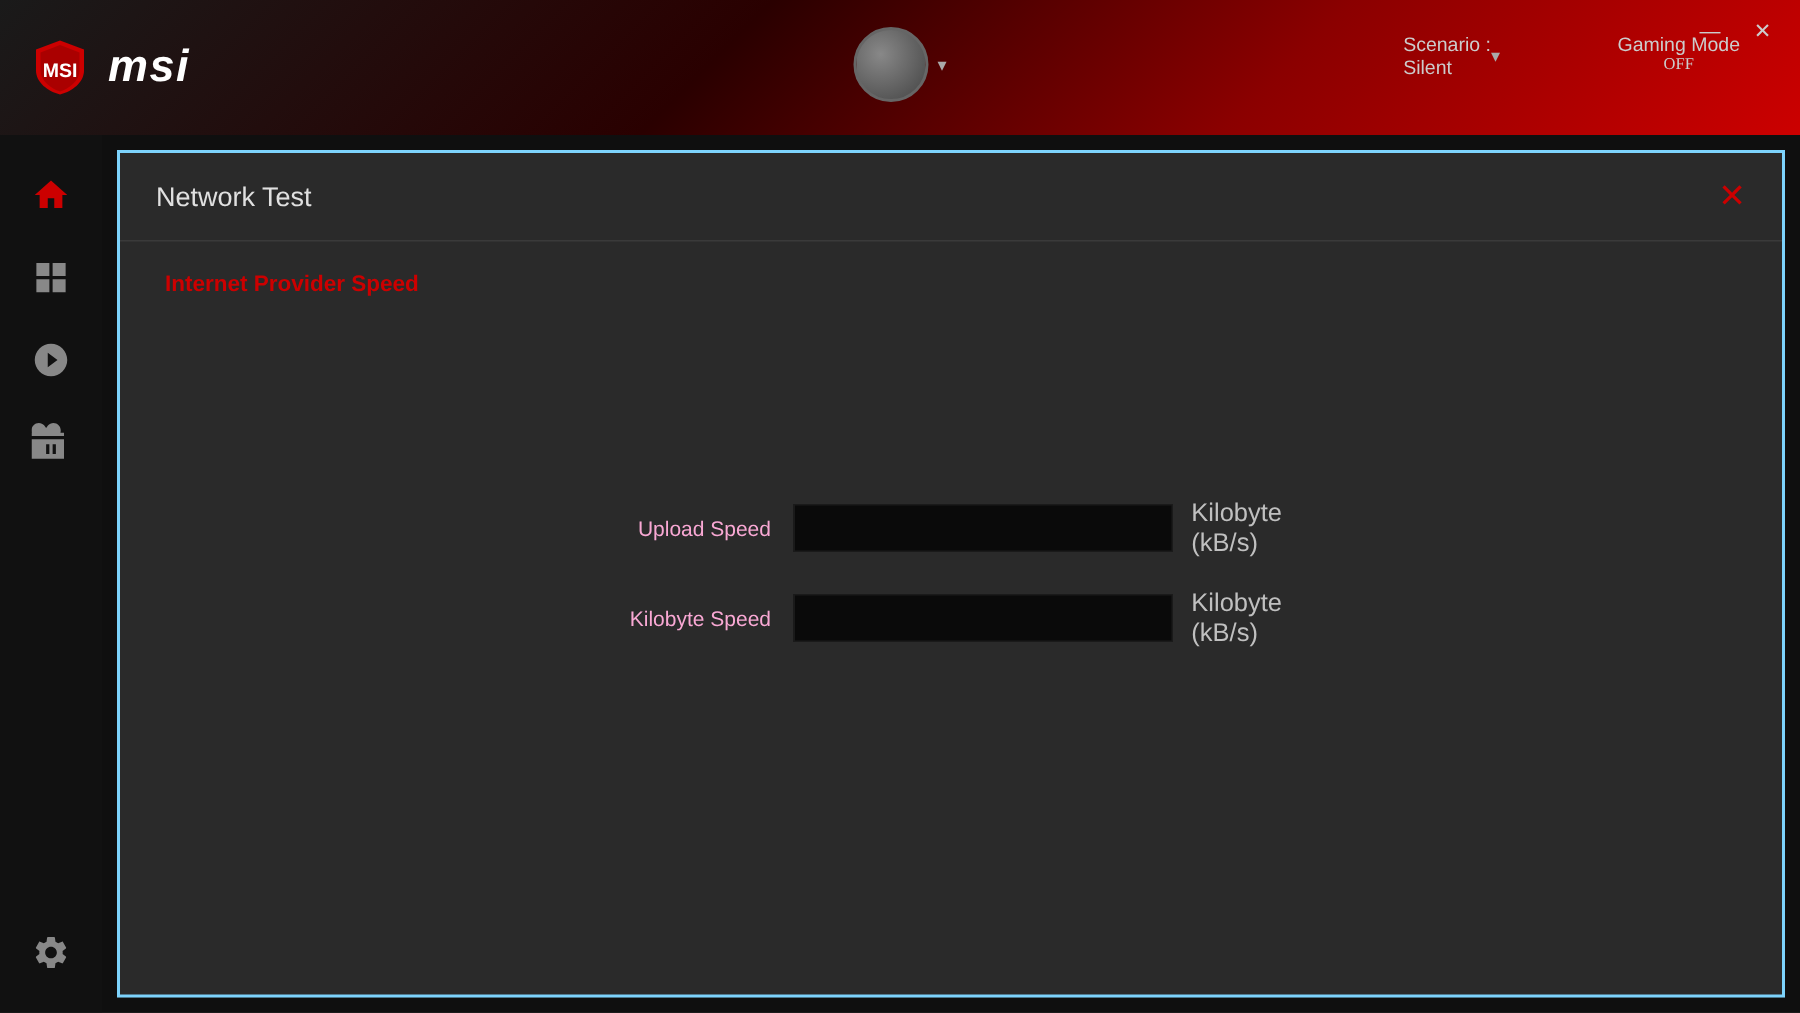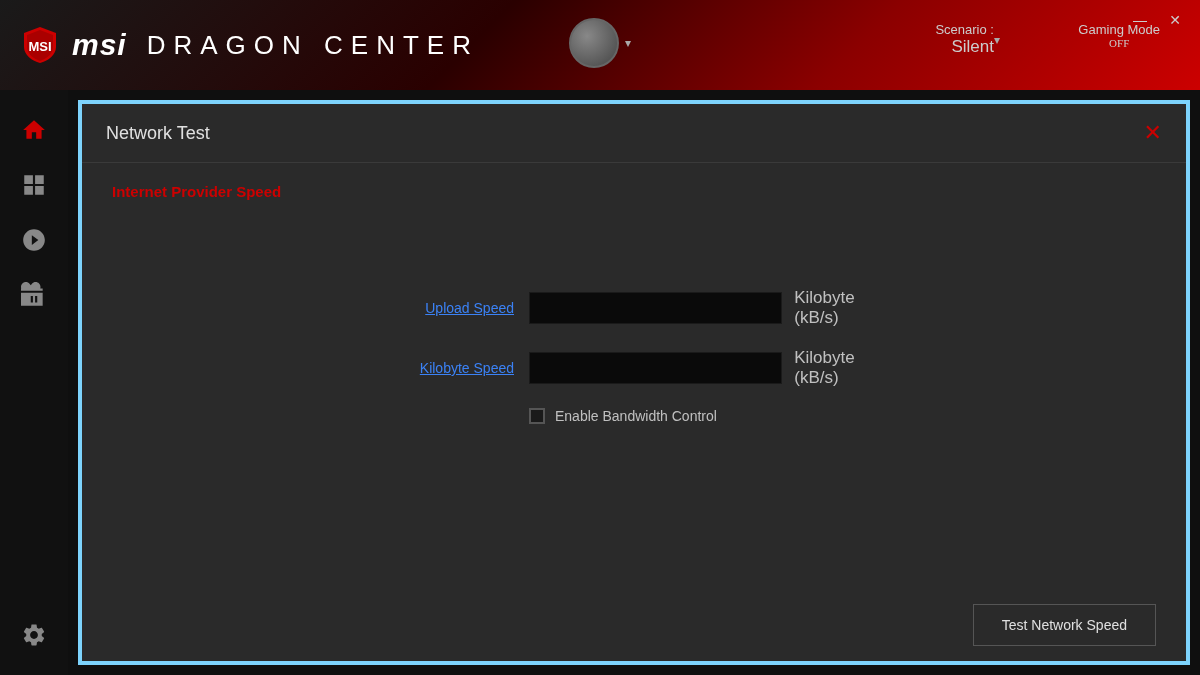--- a/index.html
+++ b/index.html
@@ -105,22 +105,21 @@
     }
 
     .scenario-label {
       color: #ccc;
       font-size: 13px;
       text-align: right;
     }
 
     .scenario-value {
       color: #ccc;
-      font-size: 17px;
-      margin-left: 26px;
+      font-size: 13px;
     }
 
     .scenario-chevron {
       color: #aaa;
       font-size: 12px;
     }
 
     .gaming-mode-area {
       position: absolute;
       right: 40px;
@@ -197,21 +196,21 @@
       top: 0; left: 0; right: 0; bottom: 0;
       background: rgba(0,0,0,0.5);
       display: flex;
       align-items: flex-start;
       justify-content: flex-start;
       padding: 10px;
     }
 
     .modal {
       background: #2a2a2a;
-      border: 4px solid #7dd3fc;
+      border: 2px solid #7dd3fc;
       width: 100%;
       height: 100%;
       position: relative;
       display: flex;
       flex-direction: column;
     }
 
     .modal-header {
       padding: 18px 24px;
       border-bottom: 1px solid #3a3a3a;
@@ -258,27 +257,26 @@
     }
 
     .form-row {
       display: flex;
       align-items: center;
       margin-bottom: 20px;
       justify-content: center;
     }
 
     .form-label {
-      color: #3b82f6;
+      color: #f9a8d4;
       font-size: 14px;
       width: 130px;
       text-align: right;
       margin-right: 15px;
       flex-shrink: 0;
-      text-decoration: underline;
     }
 
     .form-input {
       width: 280px;
       height: 32px;
       background: #0a0a0a;
       border: 1px solid #1a1a1a;
       outline: none;
       color: #e0e0e0;
       padding: 0 8px;
@@ -348,21 +346,20 @@
 
 <div class="title-bar">
   <div class="logo-area">
 
     <svg class="msi-shield" viewBox="0 0 40 40" xmlns="http://www.w3.org/2000/svg">
       <path d="M20 2 L36 8 L36 22 C36 30 28 36 20 38 C12 36 4 30 4 22 L4 8 Z" fill="#cc0000"></path>
       <path d="M20 5 L33 10 L33 22 C33 29 26 34 20 36 C14 34 7 29 7 22 L7 10 Z" fill="#aa0000"></path>
       <text x="20" y="26" text-anchor="middle" fill="white" font-size="13" font-weight="bold" font-family="Arial">MSI</text>
     </svg>
     <span class="msi-text" style="color:white;font-size:30px;font-style:italic;font-weight:900;letter-spacing:1px;text-transform:lowercase;">msi</span>
-    <span class="dragon-center-text">DRAGON CENTER</span>
   </div>
 
   <div class="profile-area">
     <div class="profile-avatar"></div>
     <span class="profile-chevron">▾</span>
   </div>
 
   <div class="scenario-area">
     <div>
       <div class="scenario-label">Scenario :</div>
@@ -434,27 +431,18 @@
             <input class="form-input" type="text" value="" style="">
             <span class="form-unit">Kilobyte (kB/s)</span>
           </div>
 
           <div class="form-row">
             <label class="form-label">Kilobyte Speed</label>
             <input class="form-input" type="text" value="" style="">
             <span class="form-unit">Kilobyte (kB/s)</span>
           </div>
 
-          <div class="checkbox-row">
-            <div class="checkbox-wrapper">
-              <input type="checkbox" class="form-checkbox" id="bandwidth-checkbox" style="">
-              <label class="checkbox-label" for="bandwidth-checkbox">Enable Bandwidth Control</label>
-            </div>
-          </div>
         </div>
       </div>
 
-      <div class="modal-footer">
-        <button class="test-btn">Test Network Speed</button>
-      </div>
     </div>
   </div>
 </div>
 
 </body></html>

